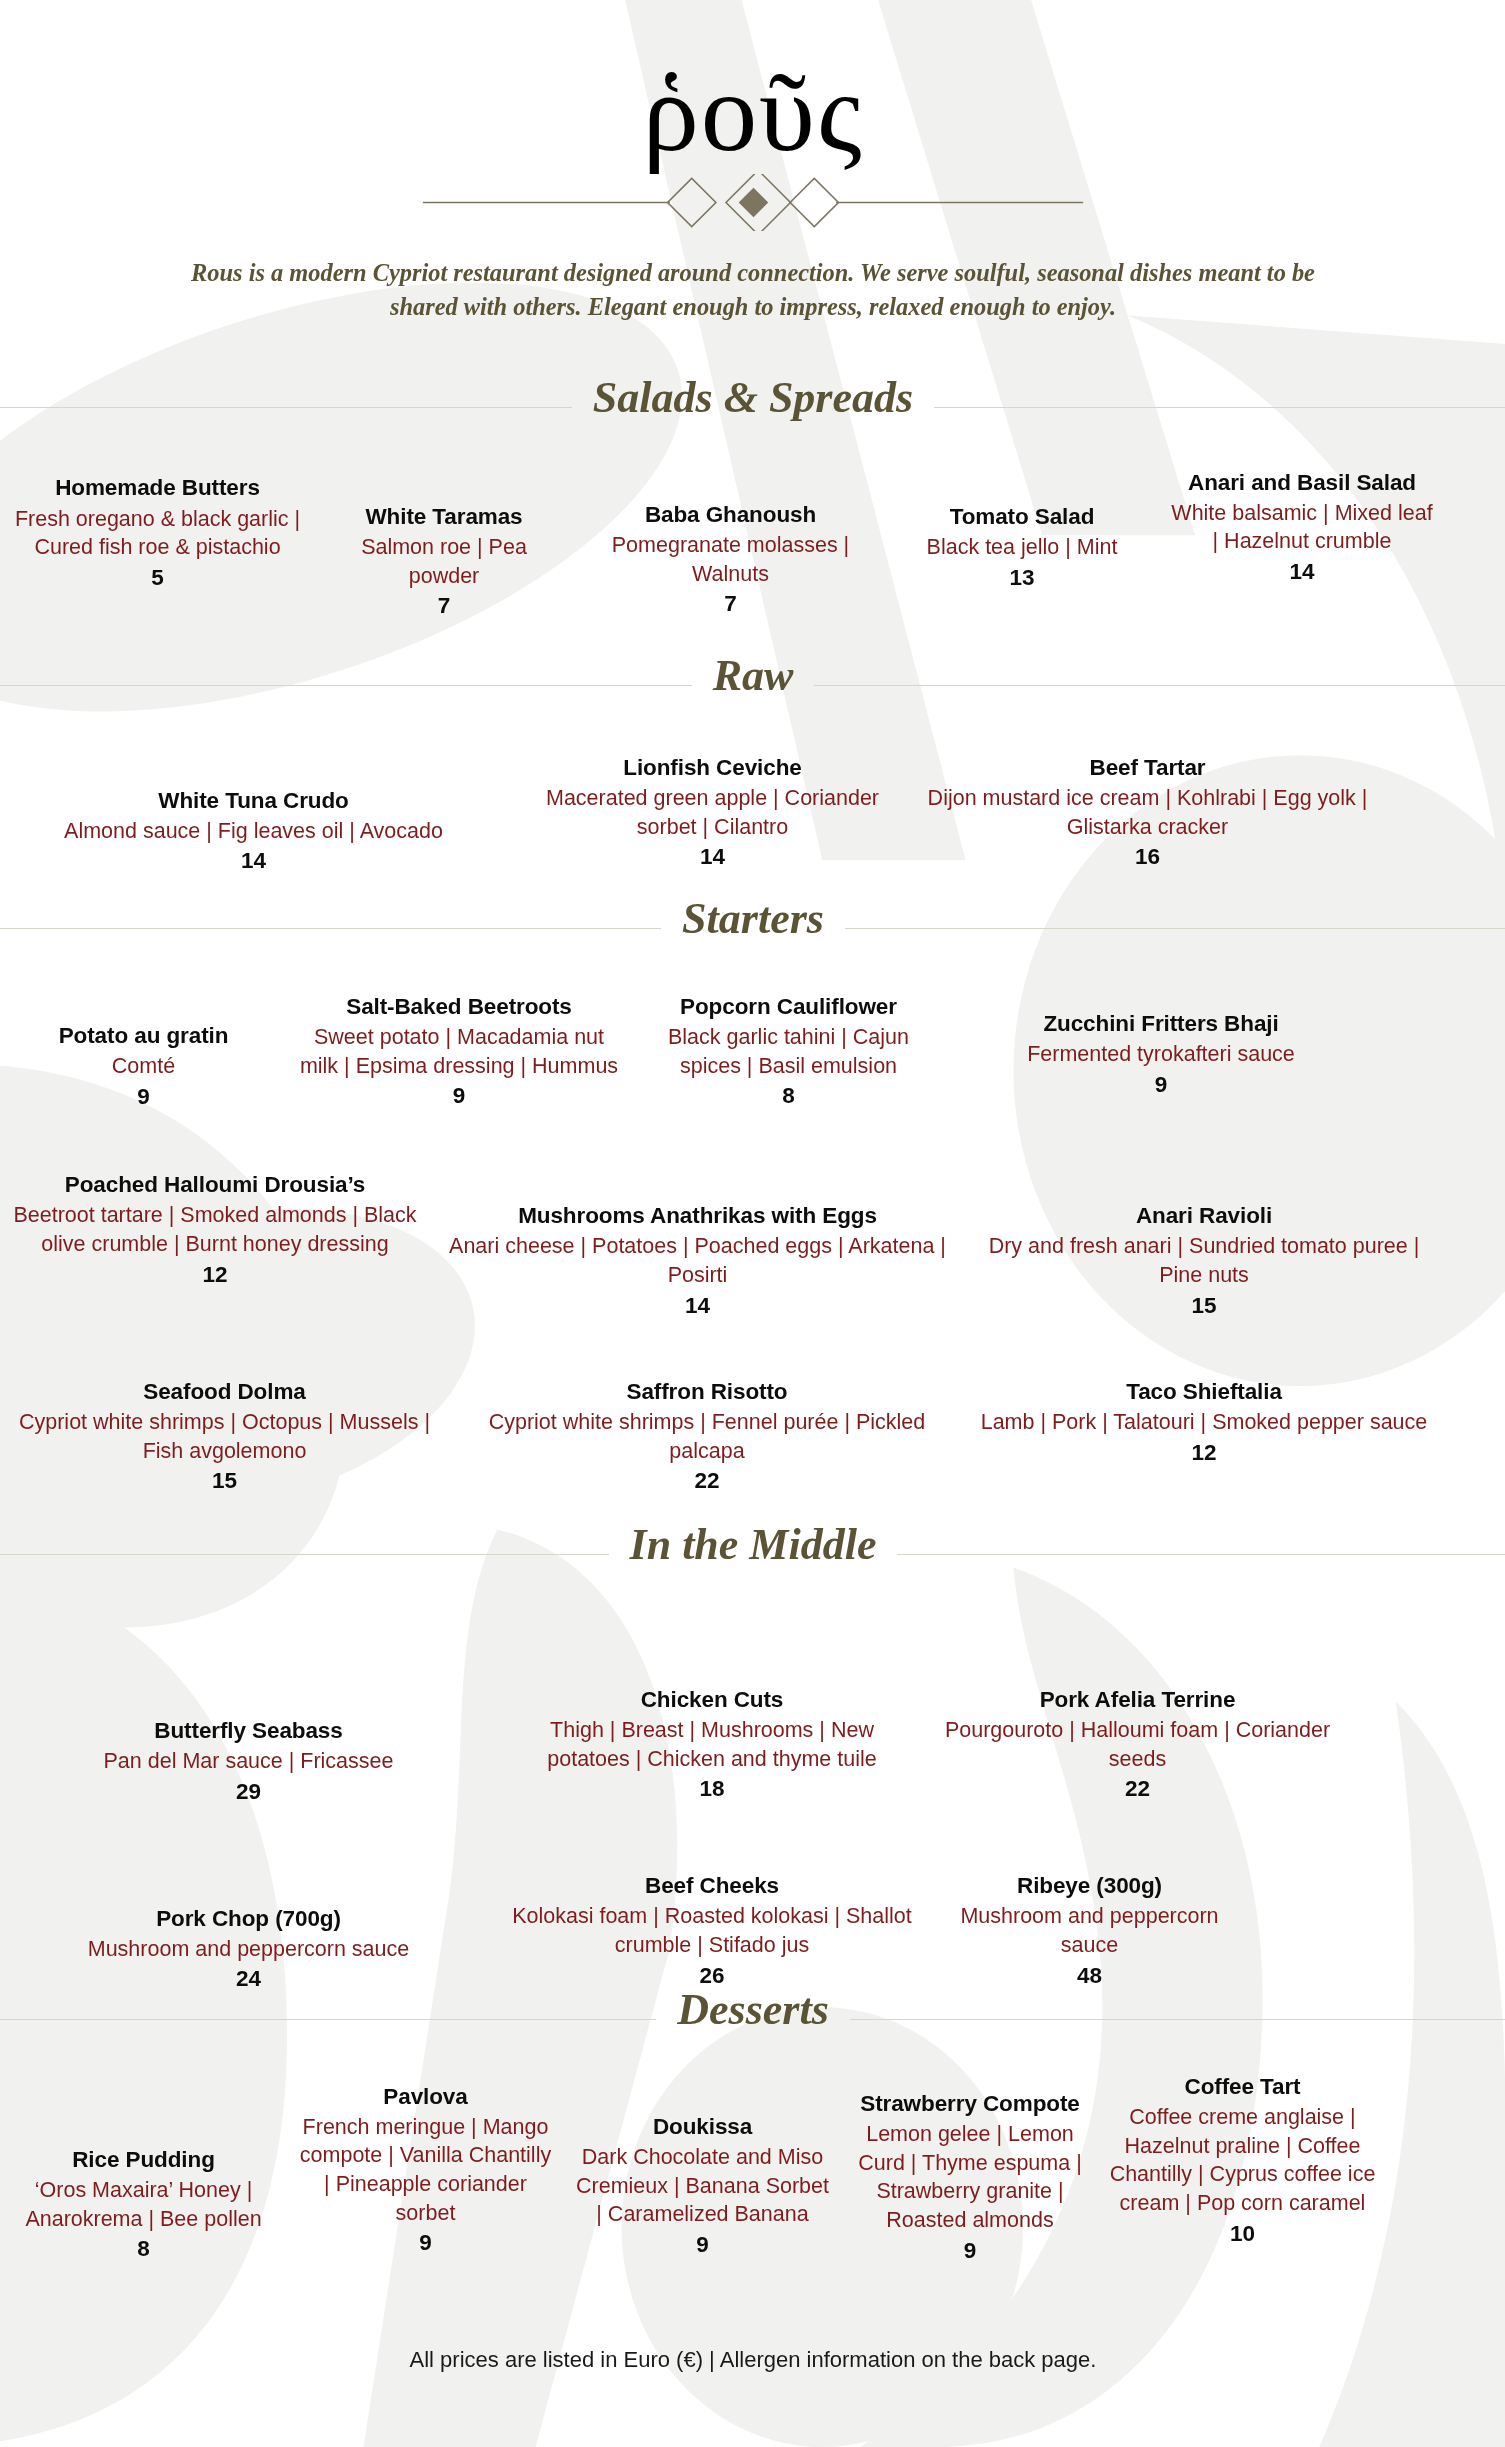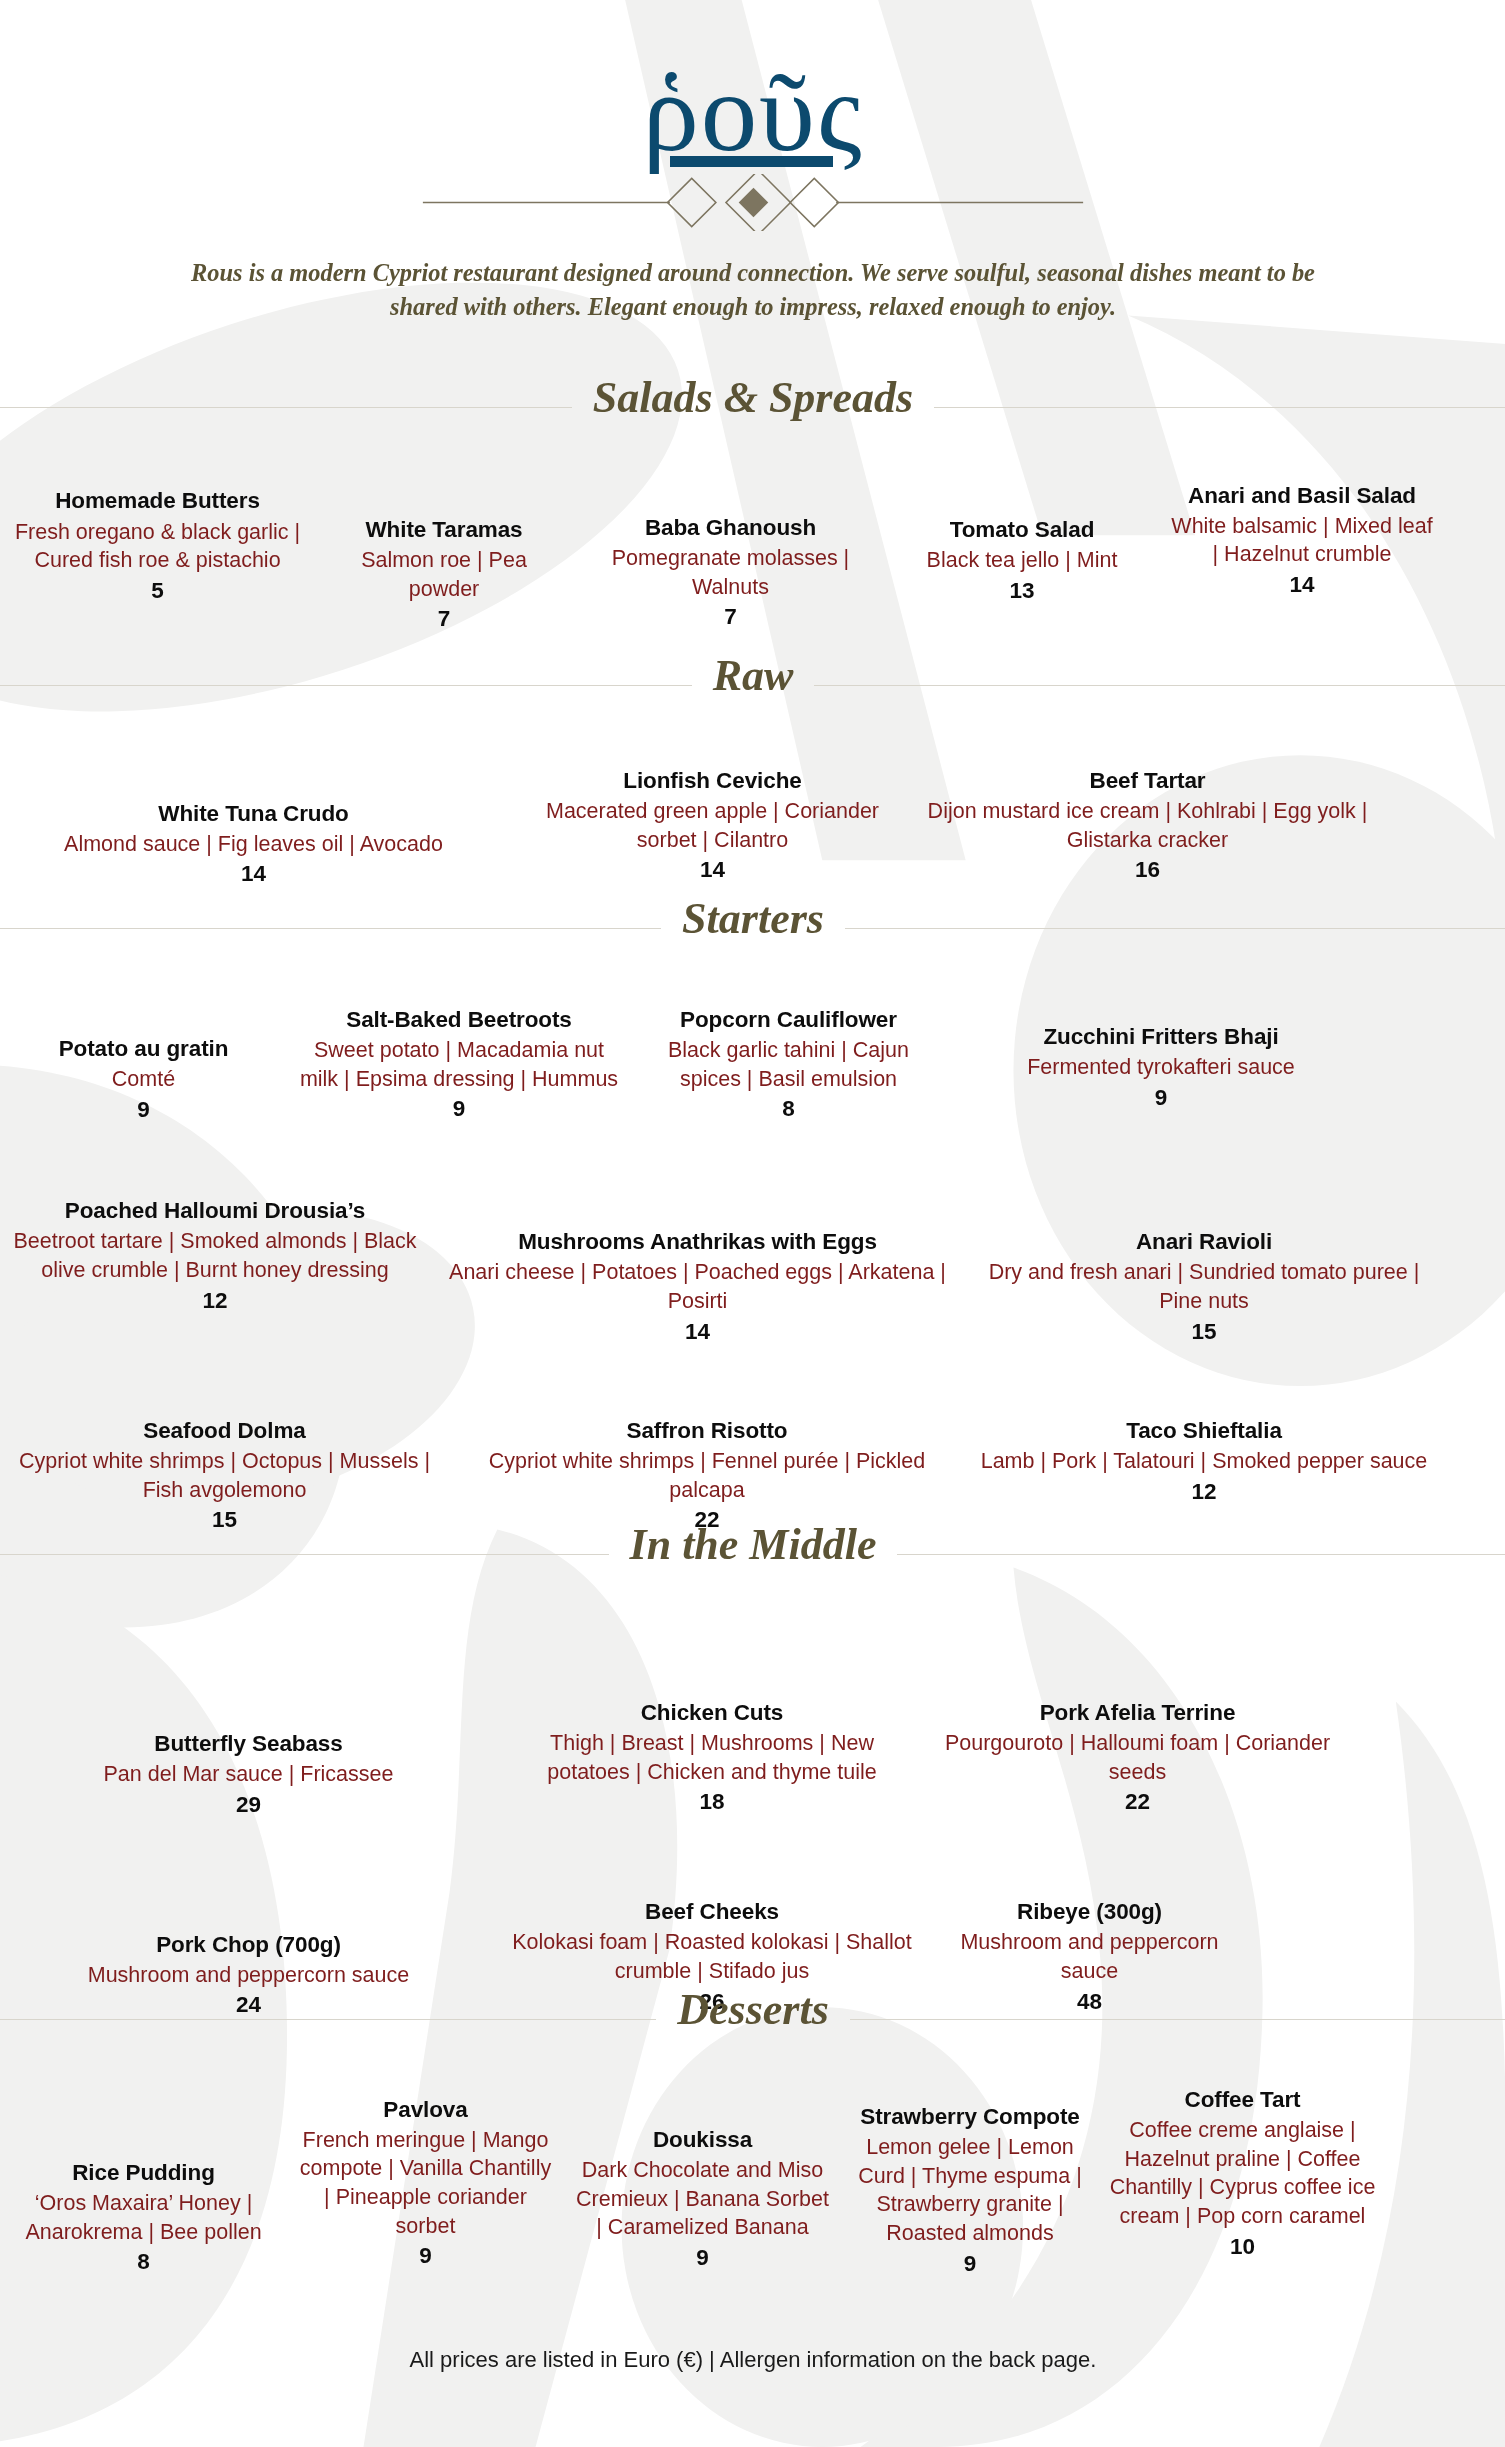--- a/index.html
+++ b/index.html
@@ -35,23 +35,22 @@
   }
 
   
   .masthead { padding-top: 55px; text-align: center; }
 
   .logo-word {
     font-family: "Liberation Serif", serif;
     font-size: 113px;
     line-height: 1.0;
     letter-spacing: 1.9px;
-    color: #0c4a6e;
+    color: #000000;
     font-weight: 400;
-    text-decoration: underline;
   }
 
   .ornament {
     position: relative;
     width: 1506px;
     height: 57px;
     margin-top: 5.7px;
   }
   .ornament svg { position: absolute; left: 0; top: 0; }
 
@@ -101,21 +100,20 @@
   .dish {
     text-align: center;
     padding: 0 9.6px;
   }
   .dish .name {
     font-weight: 700;
     font-size: 22.5px;
     line-height: 1.30;
     color: #0d0d0d;
     letter-spacing: -0.1px;
-    margin-top: 13px;
   }
   .dish .desc {
     font-weight: 400;
     font-size: 21.5px;
     line-height: 1.33;
     color: #7f1d1d;
     margin-top: 2px;
   }
   .dish .price {
     font-weight: 700;

